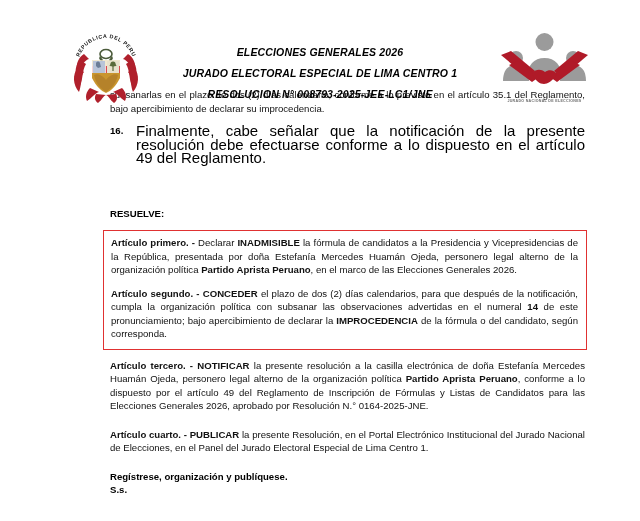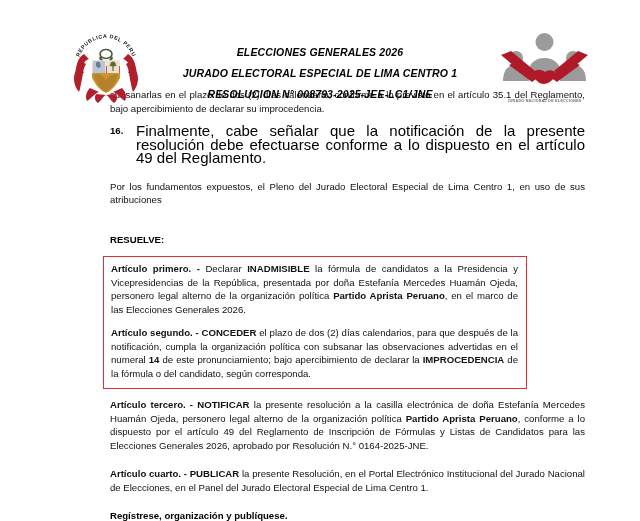--- a/index.html
+++ b/index.html
@@ -97,21 +97,21 @@
   p.par {
     margin: 0 0 9px 0;
     font-size: 9.6px;
     line-height: 13.5px;
     text-align: justify;
     color: #111111;
   }
 
   .numbered {
     display: flex;
-    margin: 0 0 9px 0;
+    margin: 0 0 19px 0;
   }
   .numbered .num {
     font-size: 9.6px;
     font-weight: bold;
     line-height: 13.5px;
     width: 26px;
     flex: 0 0 26px;
   }
   .numbered .ntext {
     font-size: 15px;
@@ -128,21 +128,21 @@
     font-weight: bold;
     margin: 6px 0 10px 0;
     line-height: 13.5px;
   }
 
   
   .red-box {
     border: 1.4px solid #e03131;
     margin: 0 0 0 -7px;
     padding: 5px 8px 6px 7px;
-    width: 424px;
+    width: 484px;
     box-sizing: border-box;
     background: #ffffff;
   }
   .red-box p.par { margin-bottom: 10px; }
   .red-box p.par:last-child { margin-bottom: 2px; }
 
   .after-box { height: 9px; }
 
   b, strong { font-weight: bold; }
 
@@ -243,21 +243,20 @@
 
     <p class="par">subsanarlas en el plazo de dos (2) días calendario, conforme a lo previsto en el artículo 35.1 del Reglamento, bajo apercibimiento de declarar su improcedencia.</p>
 
     <div class="numbered">
       <div class="num">16.</div>
       <div class="ntext">Finalmente, cabe señalar que la notificación de la presente resolución debe efectuarse conforme a lo dispuesto en el artículo 49 del Reglamento.</div>
     </div>
 
     <div class="spacer-sm"></div>
 
-    <p class="par">Por los fundamentos expuestos, el Pleno del  Jurado Electoral  Especial de Lima Centro 1, en uso  de sus  atribuciones</p>
 
     <div class="spacer-md"></div>
 
     <div class="resuelve">RESUELVE:</div>
 
     <div class="red-box">
 
       <p class="par">
         <b>Artículo primero. -</b><span> Declarar </span><b>INADMISIBLE</b><span> la fórmula de candidatos a la Presidencia y Vicepresidencias de la República, presentada por doña Estefanía Mercedes Huamán Ojeda, personero legal alterno de la organización política </span><b>Partido Aprista Peruano</b><span>, en el marco de las Elecciones Generales 2026.</span>
       </p>

